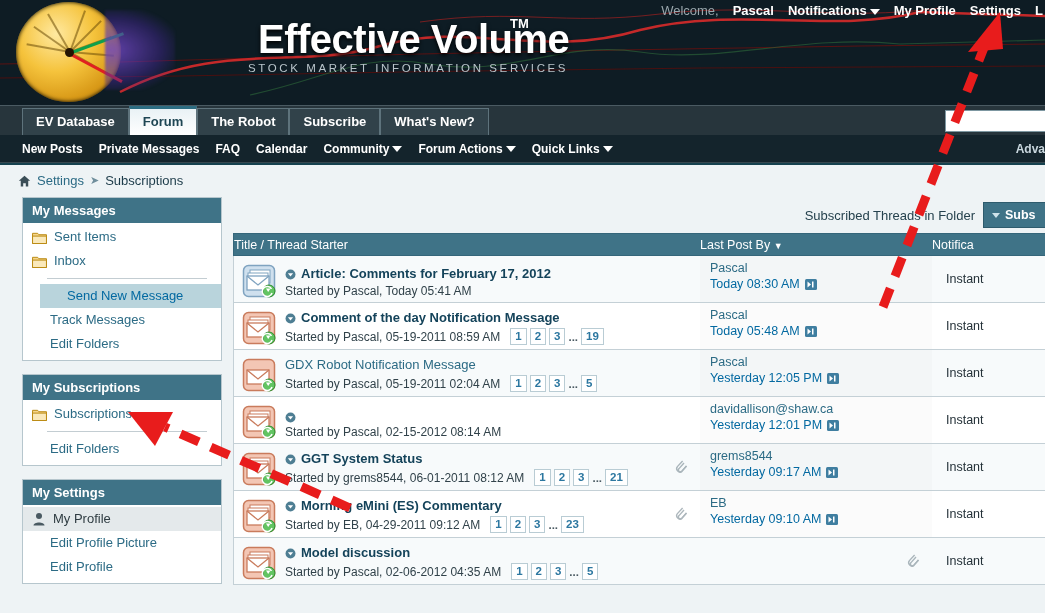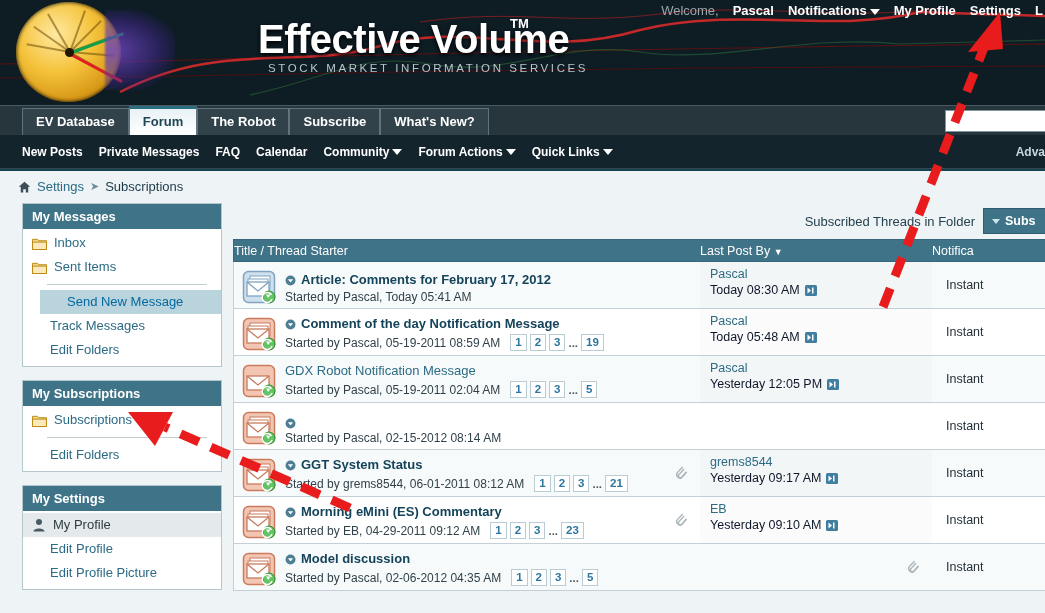--- a/index.html
+++ b/index.html
@@ -68,21 +68,21 @@
     font-size:40px;
     font-weight:bold;
     letter-spacing:-0.5px;
     text-shadow:0 2px 4px #000;
   }
   .brand-tm {
     position:absolute; left:510px; top:16px;
     color:#ffffff; font-size:13px; font-weight:bold;
   }
   .brand-sub {
-    position:absolute; left:268px; top:62px;
+    position:absolute; left:248px; top:62px;
     color:#b9c4ca;
     font-size:11.5px;
     letter-spacing:2.6px;
   }
   .topnav {
     position:absolute; right:0px; top:3px;
     display:flex; align-items:center; gap:14px;
     padding-right:2px;
     white-space:nowrap;
   }
@@ -123,21 +123,21 @@
   }
   .search-box {
     position:absolute; right:-10px; top:4px;
     width:110px; height:22px;
     background:#ffffff;
     border:1px solid #7d97a1;
   }
 
   
   .subnav {
-    height:34px;
+    height:28px;
     background:#14242c;
     display:flex; align-items:center;
     padding-left:22px; gap:16px;
     position:relative;
     border-bottom:1px solid #37474f;
   }
   .subnav a { color:#ffffff; font-size:12px; font-weight:bold; text-decoration:none; white-space:nowrap;}
   .subnav .adv {
     position:absolute; right:-14px; color:#c9d7de; font-weight:bold; font-size:12px;
   }
@@ -261,21 +261,21 @@
     color:#2c77a0; font-size:11.5px; font-weight:bold;
     padding:0px 4px; line-height:15px;
   }
   .pg-dots { color:#4a5a62; font-size:11.5px; font-weight:bold; }
   .clip { width:14px; height:16px; margin-right:6px; align-self:center; opacity:.55; }
   .cell-last {
     width:232px; padding:5px 0 0 10px;
     background:rgba(0,0,0,0.015);
   }
   .lp-user { color:#2c6b85; font-size:12.5px; text-decoration:none; display:block; }
-  .lp-time { font-size:12.5px; color:#0f172a; margin-top:2px; display:flex; align-items:center; gap:5px;}
+  .lp-time { font-size:12.5px; color:#0369a1; margin-top:2px; display:flex; align-items:center; gap:5px;}
   .goto-ico { width:12px; height:11px; display:inline-block; }
   .cell-notif {
     width:120px; font-size:12.5px; color:#243138;
     display:flex; align-items:center; padding-left:14px;
   }
 
   
   .anno { position:absolute; left:0; top:0; width:1045px; height:613px; pointer-events:none; }
 </style>
 </head>
@@ -360,30 +360,30 @@
     <div class="panel">
       <div class="panel-head">My Messages</div>
       <div class="panel-body">
         <a class="p-item" href="#">
           <span class="folder-ico">
             <svg viewBox="0 0 16 14" width="15" height="13">
                 <path d="M0.5 2.5 H6 L7.3 4 H15.5 V13.5 H0.5 Z" fill="#f5d58b" stroke="#b8860b"></path>
                 <path d="M0.5 5.5 H15.5 V13.5 H0.5 Z" fill="#fae9bb" stroke="#b8860b"></path>
               </svg>
           </span>
-          <span>Inbox</span>
+          <span>Sent Items</span>
         </a>
         <a class="p-item" href="#">
           <span class="folder-ico">
             <svg viewBox="0 0 16 14" width="15" height="13">
                 <path d="M0.5 2.5 H6 L7.3 4 H15.5 V13.5 H0.5 Z" fill="#f5d58b" stroke="#b8860b"></path>
                 <path d="M0.5 5.5 H15.5 V13.5 H0.5 Z" fill="#fae9bb" stroke="#b8860b"></path>
               </svg>
           </span>
-          <span>Sent Items</span>
+          <span>Inbox</span>
         </a>
         <div class="p-div"></div>
         <a class="p-item indent sel-blue red" href="#">
           <span>Send New Message</span>
         </a>
         <a class="p-item indent" href="#">
           <span>Track Messages</span>
         </a>
         <a class="p-item indent" href="#">
           <span>Edit Folders</span>
@@ -416,24 +416,24 @@
         <a class="p-item sel-gray" href="#">
           <span class="person-ico">
             <svg viewBox="0 0 14 14" width="14" height="14">
                 <circle cx="7" cy="4" r="3" fill="#4a5a62"></circle>
                 <path d="M1.5 13.5 C1.5 9.5 12.5 9.5 12.5 13.5 Z" fill="#4a5a62"></path>
               </svg>
           </span>
           <span>My Profile</span>
         </a>
         <a class="p-item indent" href="#">
+          <span>Edit Profile Picture</span>
+        </a>
+        <a class="p-item indent" href="#">
           <span>Edit Profile</span>
-        </a>
-        <a class="p-item indent" href="#">
-          <span>Edit Profile Picture</span>
         </a>
       </div>
     </div>
   </div>
 
   <div class="main">
 
     <div class="folder-sel-row">
       <span class="folder-sel-label">Subscribed Threads in Folder</span>
       <div class="folder-btn">
@@ -591,20 +591,31 @@
                 <span class="popup-ico"><svg viewBox="0 0 12 12" width="11" height="11">
                     <circle cx="6" cy="6" r="5.4" fill="#4e7e93"></circle>
                     <path d="M3.2 4.6 L8.8 4.6 L6 8.2 Z" fill="#ffffff"></path>
                   </svg></span>
               </a>
               <span class="t-sub">
                 <span>Started by Pascal, 02-15-2012 08:14 AM</span>
               </span>
             </span>
           </div>
+          <div class="cell-last">
+            <a class="lp-user" href="#">davidallison@shaw.ca</a>
+            <span class="lp-time">
+              <span>Yesterday 12:01 PM</span>
+              <span class="goto-ico"><svg viewBox="0 0 12 11" width="12" height="11">
+                  <rect width="12" height="11" rx="1.5" fill="#3f7ea0"></rect>
+                  <polygon points="2.5,2.5 6,5.5 2.5,8.5" fill="#fff"></polygon>
+                  <rect x="7" y="2.5" width="1.5" height="6" fill="#fff"></rect>
+                </svg></span>
+            </span>
+          </div>
           <div class="cell-notif">Instant</div>
         </div>
         <div class="trow">
           <div class="cell-title">
             <span class="msg-ico"><svg viewBox="0 0 34 34" width="34" height="34">
                 <rect x="1.5" y="1.5" width="31" height="31" rx="5" fill="#f3c6b4" stroke="#c97b5c" stroke-width="1.5"></rect>
                 <rect x="8" y="6" width="20" height="13" fill="#fff" stroke="#c97b5c"></rect>
                 <rect x="6" y="9" width="20" height="13" fill="#fff" stroke="#c97b5c"></rect>
                 <rect x="5" y="12" width="22" height="14" fill="#ffffff" stroke="#c97b5c" stroke-width="1.3"></rect>
                 <path d="M5 12 L16 21 L27 12" fill="none" stroke="#c97b5c" stroke-width="1.3"></path>

